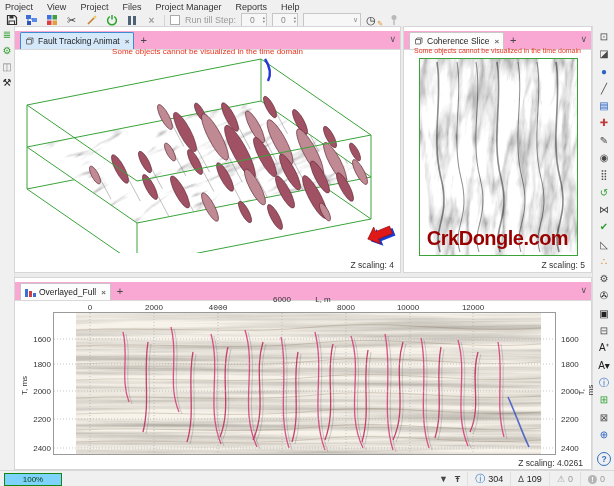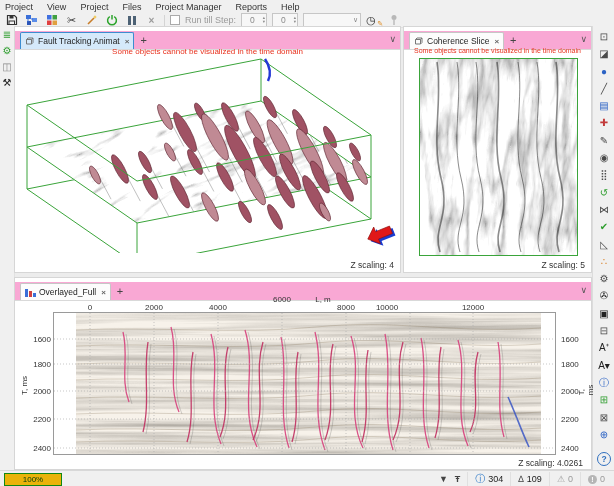--- a/index.html
+++ b/index.html
@@ -62,21 +62,21 @@
   .vert{transform:rotate(-90deg);transform-origin:center;}
   
   .cubeicon{width:10px;height:10px;}
   .secicon{display:flex;align-items:flex-end;gap:1px;height:9px;}
   .secicon i{display:block;width:3px;}
   .secicon .b1{height:8px;background:#3a6fd8;}
   .secicon .b2{height:6px;background:#d04040;}
   
   .statusbar{position:absolute;left:0;top:470px;width:614px;height:16px;background:#f0f0f0;
              border-top:1px solid #d8d8d8;display:flex;align-items:center;font-size:9px;}
-  .progress{position:absolute;left:4px;top:2px;width:56px;height:11px;background:#eab308;border:1px solid #128812;
+  .progress{position:absolute;left:4px;top:2px;width:56px;height:11px;background:#7dd3fc;border:1px solid #128812;
             color:#07400a;font-size:8px;text-align:center;line-height:11px;}
   .sgroup{display:flex;align-items:center;gap:3px;padding:0 7px;height:14px;border-left:1px solid #e0e0e0;}
   .sicon{font-size:9px;color:#444;}
   .dim{color:#9a9a9a;}
   .errcirc{width:9px;height:9px;border-radius:50%;background:#b5b5b5;color:#fff;font-size:7px;font-weight:bold;
            text-align:center;line-height:9px;}
   .infoi{color:#1d6fc4;font-size:10px;}
 </style>
 </head>
 <body>
@@ -367,20 +367,21 @@
             <path d="M38,4 C44,40 32,80 42,120 S 33,170 41,194" fill="none" stroke="#1a1a1a" stroke-width="1" opacity="0.5"></path>
             <path d="M57,4 C63,40 51,80 61,120 S 52,170 60,194" fill="none" stroke="#1a1a1a" stroke-width="1" opacity="0.5"></path>
             <path d="M78,4 C84,40 72,80 82,120 S 73,170 81,194" fill="none" stroke="#1a1a1a" stroke-width="1.6" opacity="0.5"></path>
             <path d="M99,4 C105,40 93,80 103,120 S 94,170 102,194" fill="none" stroke="#1a1a1a" stroke-width="1" opacity="0.5"></path>
             <path d="M118,4 C124,40 112,80 122,120 S 113,170 121,194" fill="none" stroke="#1a1a1a" stroke-width="1" opacity="0.5"></path>
             <path d="M137,4 C143,40 131,80 141,120 S 132,170 140,194" fill="none" stroke="#1a1a1a" stroke-width="1.6" opacity="0.5"></path>
           </g>
       </g>
       <rect x="0.5" y="0.5" width="158" height="197" fill="none" stroke="#3aa43a"></rect>
     </svg>
+    <div class="watermark" style="top:200px;">CrkDongle.com</div>
     <div class="zscale" style="right:6px;top:233px;">Z scaling: 5</div>
   </div>
 
   <div class="panel" id="panel-sec">
     <div class="tabbar">
       <div class="tab">
         <span class="secicon">
             <i class="b1"></i>
             <i class="b2"></i>
             <i class="b1" style="height:4px;"></i>
@@ -388,24 +389,24 @@
         <span>Overlayed_Full</span>
         <span class="close">×</span>
       </div>
       <span class="addtab">+</span>
       <span class="overflow">∨</span>
     </div>
 
     <div class="axis ax-c" style="left:308px;top:17px;">L, m</div>
     <div class="axis ax-c" style="left:75px;top:25px;">0</div>
     <div class="axis ax-c" style="left:139px;top:25px;">2000</div>
-    <div class="axis ax-c" style="left:203px;top:25px;">4000</div>
+    <div class="axis ax-c" style="left:203px;top:25px;font-family:Liberation Mono, monospace;">4000</div>
     <div class="axis ax-c" style="left:267px;top:17px;">6000</div>
     <div class="axis ax-c" style="left:331px;top:25px;">8000</div>
-    <div class="axis ax-c" style="left:372px;top:25px;">10000</div>
+    <div class="axis ax-c" style="left:393px;top:25px;">10000</div>
     <div class="axis ax-c" style="left:458px;top:25px;">12000</div>
 
     <div class="axis vert" style="left:0px;top:103px;">T, ms</div>
     <div class="axis ax-r" style="left:14px;width:22px;top:57px;">1600</div>
     <div class="axis ax-r" style="left:14px;width:22px;top:82px;">1800</div>
     <div class="axis ax-r" style="left:14px;width:22px;top:109px;">2000</div>
     <div class="axis ax-r" style="left:14px;width:22px;top:137px;">2200</div>
     <div class="axis ax-r" style="left:14px;width:22px;top:166px;">2400</div>
 
     <div class="axis" style="left:546px;top:57px;">1600</div>

